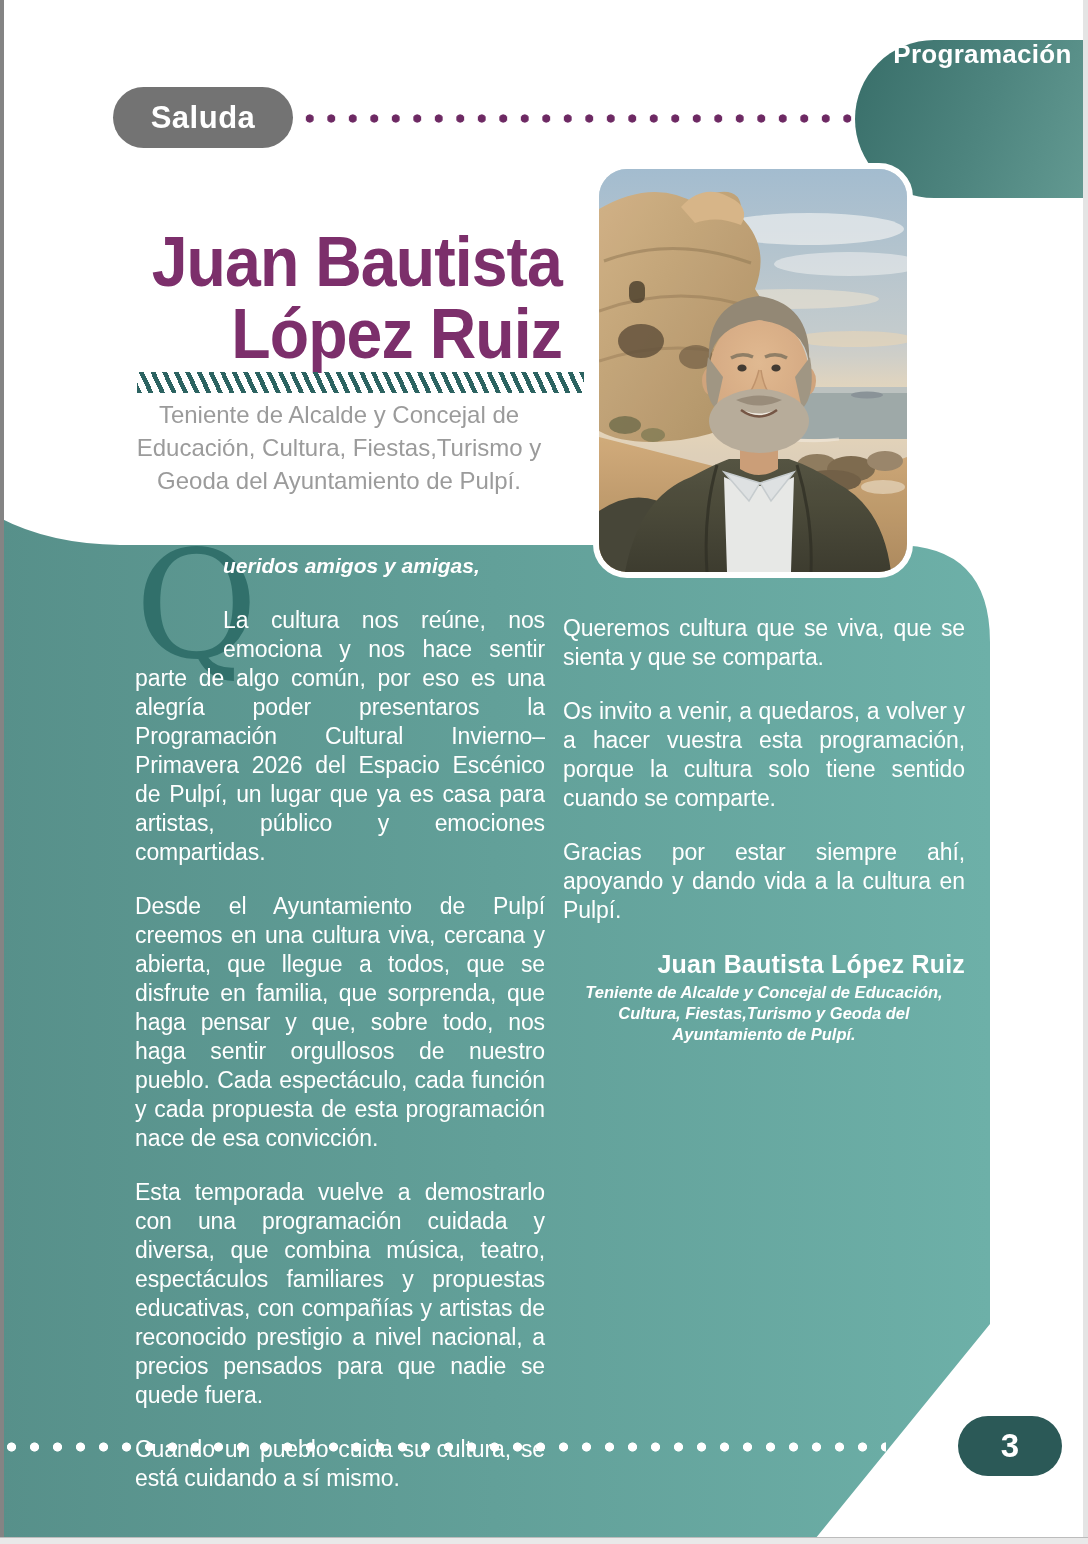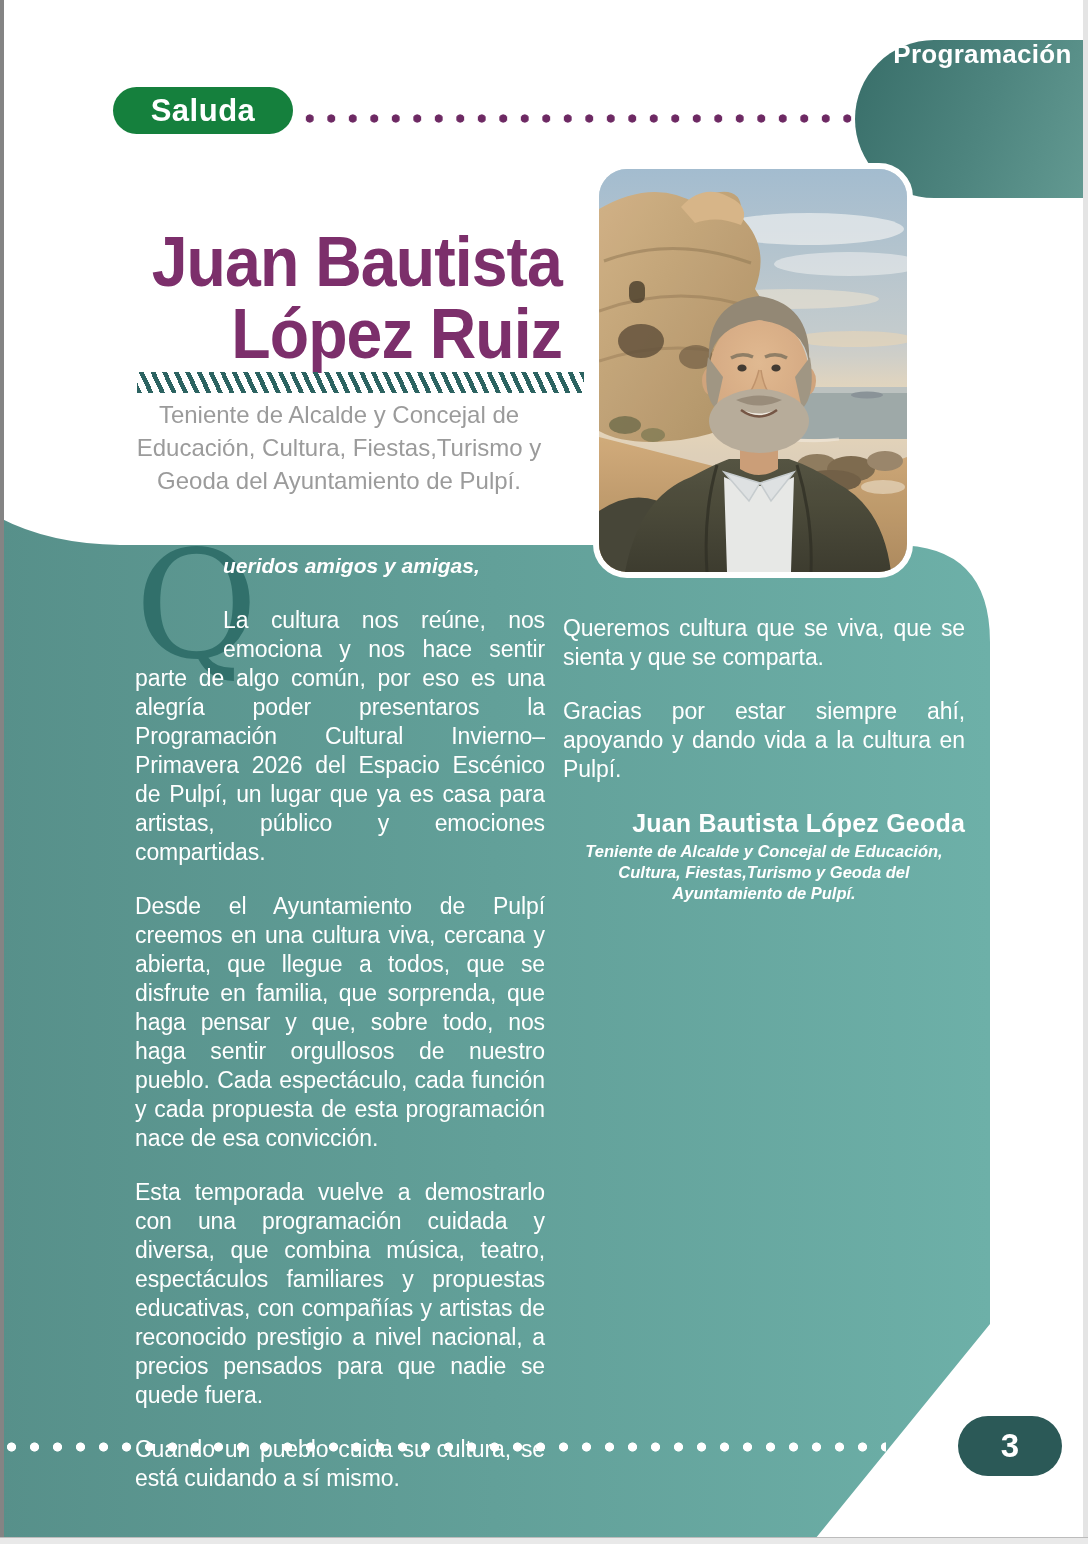--- a/index.html
+++ b/index.html
@@ -11,22 +11,22 @@
   
   .edge-left{position:absolute;left:0;top:0;width:4px;height:100%;background:#848484;z-index:40;}
   .edge-right{position:absolute;right:0;top:0;width:5px;height:100%;background:#e4e4e4;z-index:40;}
   .edge-bottom{position:absolute;left:0;bottom:0;width:100%;height:6px;background:#e9e9e9;border-top:1px solid #bcbcbc;z-index:40;}
 
   
   .teal-shape{position:absolute;left:0;top:0;width:1088px;height:1544px;z-index:1;}
 
   
   .saluda-pill{
-    position:absolute;left:113px;top:87px;width:180px;height:47px;
-    background:#15803d;border-radius:32px;display:flex;align-items:center;justify-content:center;
+    position:absolute;left:113px;top:87px;width:180px;height:61px;
+    background:#737373;border-radius:32px;display:flex;align-items:center;justify-content:center;
     z-index:5;
   }
   .saluda-pill span{color:#fff;font-size:31px;font-weight:bold;letter-spacing:.5px;}
 
   
   .purple-dots{
     position:absolute;left:299px;top:111px;width:566px;height:15px;z-index:4;
     background-image:radial-gradient(circle at 50% 50%, #6d2963 3.8px, transparent 4.4px);
     background-size:21.5px 15px;background-repeat:repeat-x;
   }
@@ -235,22 +235,23 @@
       <p class="opener">ueridos amigos y amigas,</p>
       <p class="body-p">La cultura nos reúne, nos emociona y nos hace sentir parte de algo común, por eso es una alegría poder presentaros la Programación Cultural Invierno–Primavera 2026 del Espacio Escénico de Pulpí, un lugar que ya es casa para artistas, público y emociones compartidas.</p>
     </div>
     <p class="body-p">Desde el Ayuntamiento de Pulpí creemos en una cultura viva, cercana y abierta, que llegue a todos, que se disfrute en familia, que sorprenda, que haga pensar y que, sobre todo, nos haga sentir orgullosos de nuestro pueblo. Cada espectáculo, cada función y cada propuesta de esta programación nace de esa convicción.</p>
     <p class="body-p">Esta temporada vuelve a demostrarlo con una programación cuidada y diversa, que combina música, teatro, espectáculos familiares y propuestas educativas, con compañías y artistas de reconocido prestigio a nivel nacional, a precios pensados para que nadie se quede fuera.</p>
     <p class="body-p">Cuando un pueblo cuida su cultura, se está cuidando a sí mismo.</p>
   </div>
 
   <div class="col col-right">
     <p class="body-p">Queremos cultura que se viva, que se sienta y que se comparta.</p>
+    <p class="body-p">Os invito a venir, a quedaros, a volver y a hacer vuestra esta programación, porque la cultura solo tiene sentido cuando se comparte.</p>
     <p class="body-p">Gracias por estar siempre ahí, apoyando y dando vida a la cultura en Pulpí.</p>
-    <p class="sig-name">Juan Bautista López Geoda</p>
+    <p class="sig-name">Juan Bautista López Ruiz</p>
     <p class="sig-role">Teniente de Alcalde y Concejal de Educación, Cultura, Fiestas,Turismo y Geoda del Ayuntamiento de Pulpí.</p>
   </div>
 
   <div class="white-dots"></div>
 
   <div class="page-number">
     <span>3</span>
   </div>
 
   <div class="edge-left"></div>

